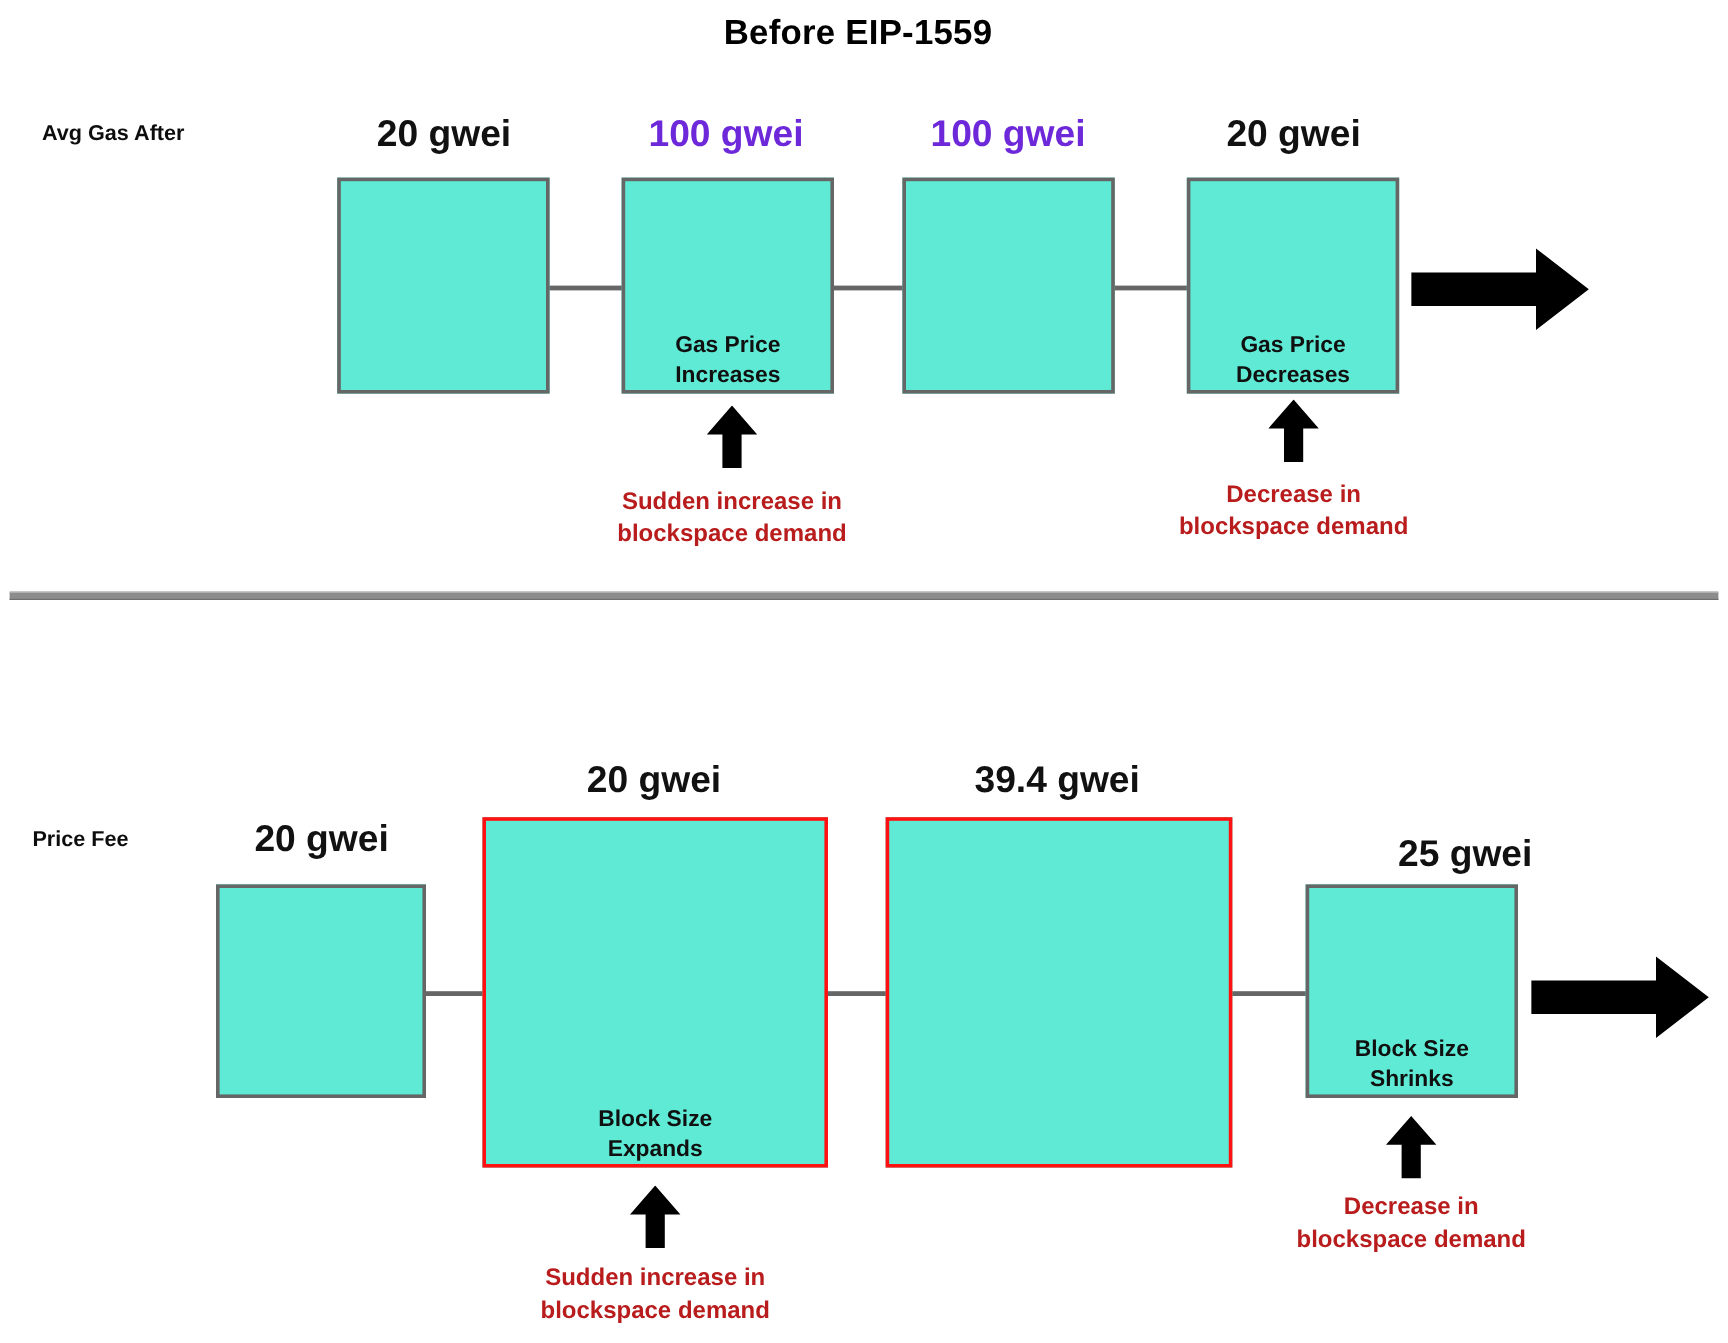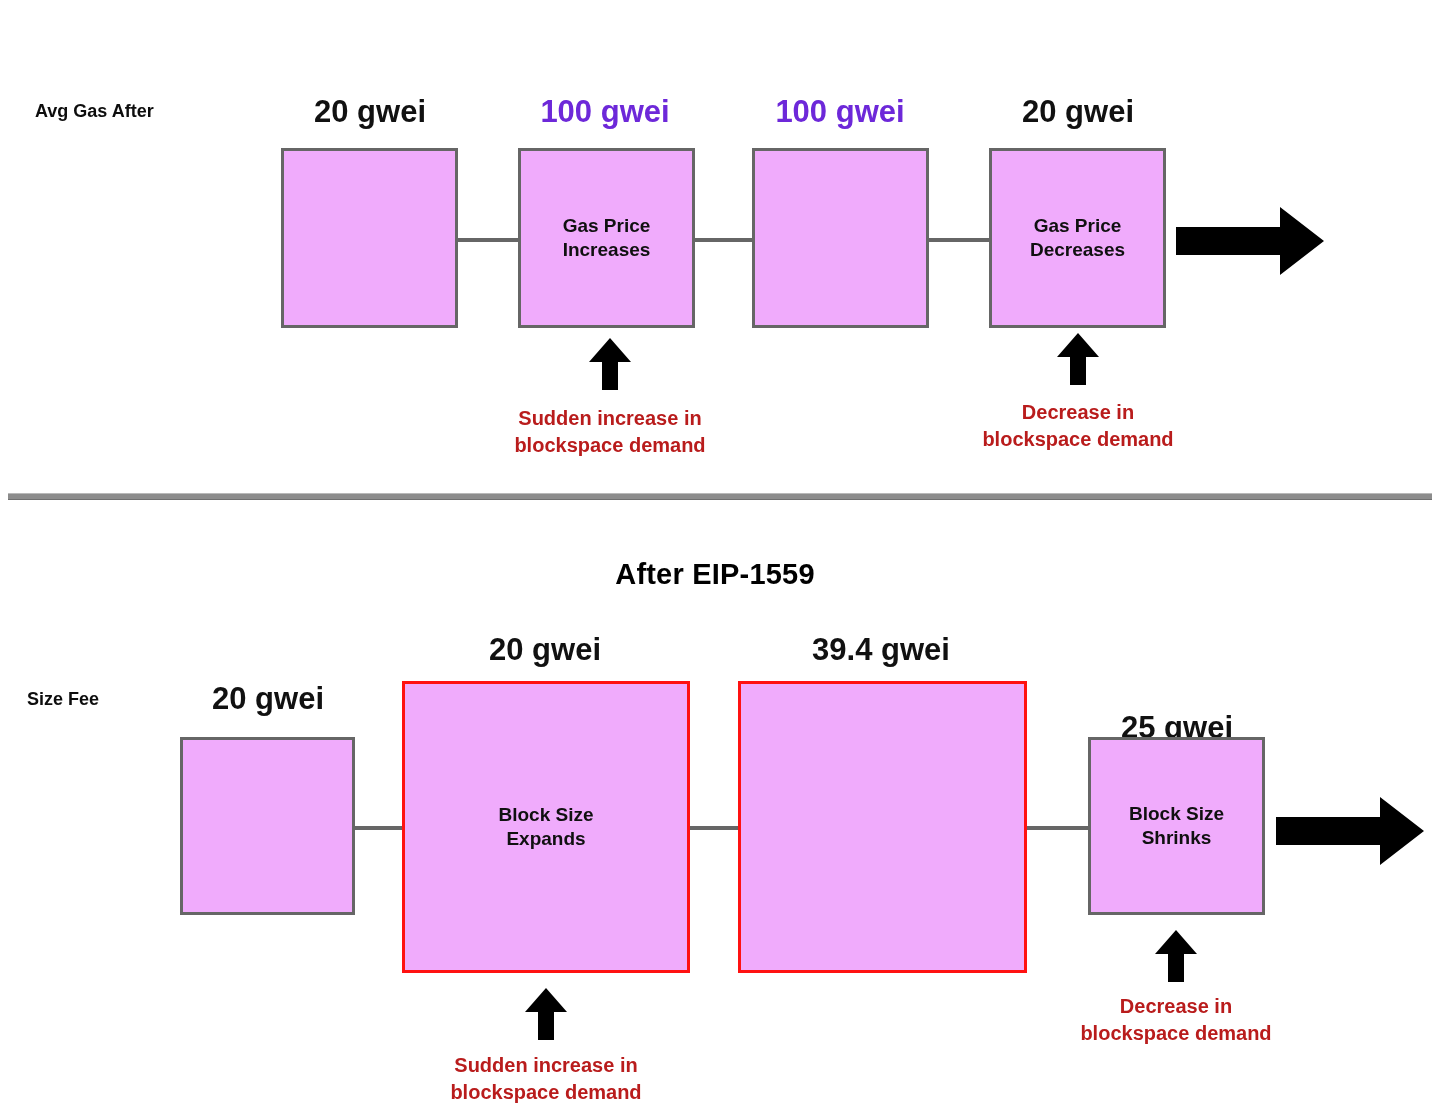--- a/index.html
+++ b/index.html
@@ -44,25 +44,25 @@
     font-weight: bold;
     color: #111111;
     text-align: center;
     white-space: nowrap;
     line-height: 1;
   }
   .gwei.red { color: #6d28d9; }
 
   
   .block {
-    background: #f0abfc;
+    background: #5eead4;
     border: 3px solid #666666;
     box-sizing: border-box;
     display: flex;
-    align-items: center;
+    align-items: flex-end;
     justify-content: center;
   }
   .block.red-outline {
     border: 3px solid #ff1111;
   }
   .block-label {
     font-size: 19px;
     font-weight: bold;
     color: #101010;
     text-align: center;
@@ -98,20 +98,21 @@
     border-top: 1px solid #b9b9b9;
     border-bottom: 1px solid #6f6f6f;
     height: 5px;
   }
 </style>
 </head>
 <body>
 
 <div id="canvas">
 
+  <div class="abs section-title" style="left:465px; top:12px; width:500px;">Before EIP-1559</div>
 
   <div class="abs axis-label" style="left:35px; top:101px;">Avg Gas After</div>
 
   <div class="abs gwei" style="left:270px; top:96px; width:200px;">20 gwei</div>
   <div class="abs gwei red" style="left:505px; top:96px; width:200px;">100 gwei</div>
   <div class="abs gwei red" style="left:740px; top:96px; width:200px;">100 gwei</div>
   <div class="abs gwei" style="left:978px; top:96px; width:200px;">20 gwei</div>
 
   <div class="abs connector" style="left:456px; top:238px; width:64px;"></div>
   <div class="abs connector" style="left:691px; top:238px; width:64px;"></div>
@@ -149,28 +150,27 @@
   <div class="abs" style="left:1056px; top:333px;">
     <svg class="up-arrow" width="44" height="52" viewBox="0 0 44 52">
       <path d="M22,0 L43,24 L30,24 L30,52 L14,52 L14,24 L1,24 Z" fill="#000000"></path>
     </svg>
   </div>
   <div class="abs caption" style="left:928px; top:399px; width:300px;">Decrease in
 blockspace demand</div>
 
   <div class="abs divider" style="left:8px; top:493px; width:1424px;"></div>
 
-  <div class="abs section-title" style="left:465px; top:558px; width:500px;">After EIP-1559</div>
-
-  <div class="abs axis-label" style="left:27px; top:689px;">Size Fee</div>
+
+  <div class="abs axis-label" style="left:27px; top:689px;">Price Fee</div>
 
   <div class="abs gwei" style="left:168px; top:683px; width:200px;">20 gwei</div>
   <div class="abs gwei" style="left:445px; top:634px; width:200px;">20 gwei</div>
   <div class="abs gwei" style="left:781px; top:634px; width:200px;">39.4 gwei</div>
-  <div class="abs gwei" style="left:1077px; top:712px; width:200px;">25 gwei</div>
+  <div class="abs gwei" style="left:1077px; top:696px; width:200px;text-align:right;">25 gwei</div>
 
   <div class="abs connector" style="left:353px; top:826px; width:52px;"></div>
   <div class="abs connector" style="left:688px; top:826px; width:52px;"></div>
   <div class="abs connector" style="left:1025px; top:826px; width:65px;"></div>
 
   <div class="abs block" style="left:180px; top:737px; width:175px; height:178px;">
     <span class="block-label"></span>
   </div>
   <div class="abs block red-outline" style="left:402px; top:681px; width:288px; height:292px;">
     <span class="block-label">Block Size

